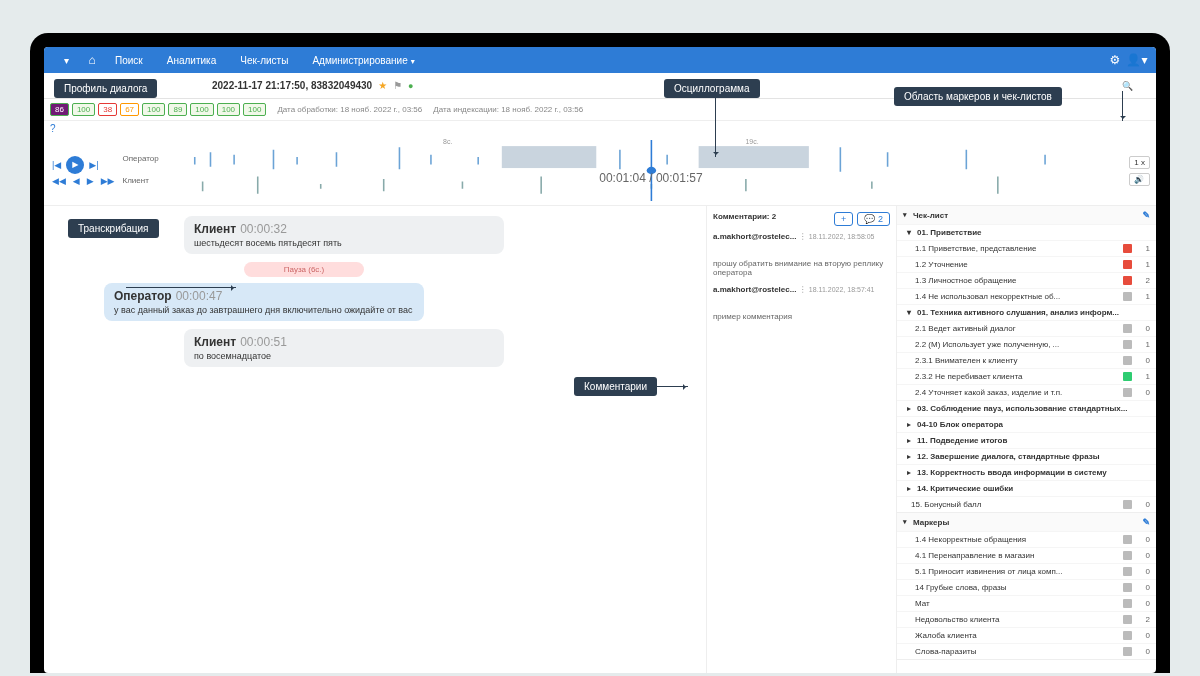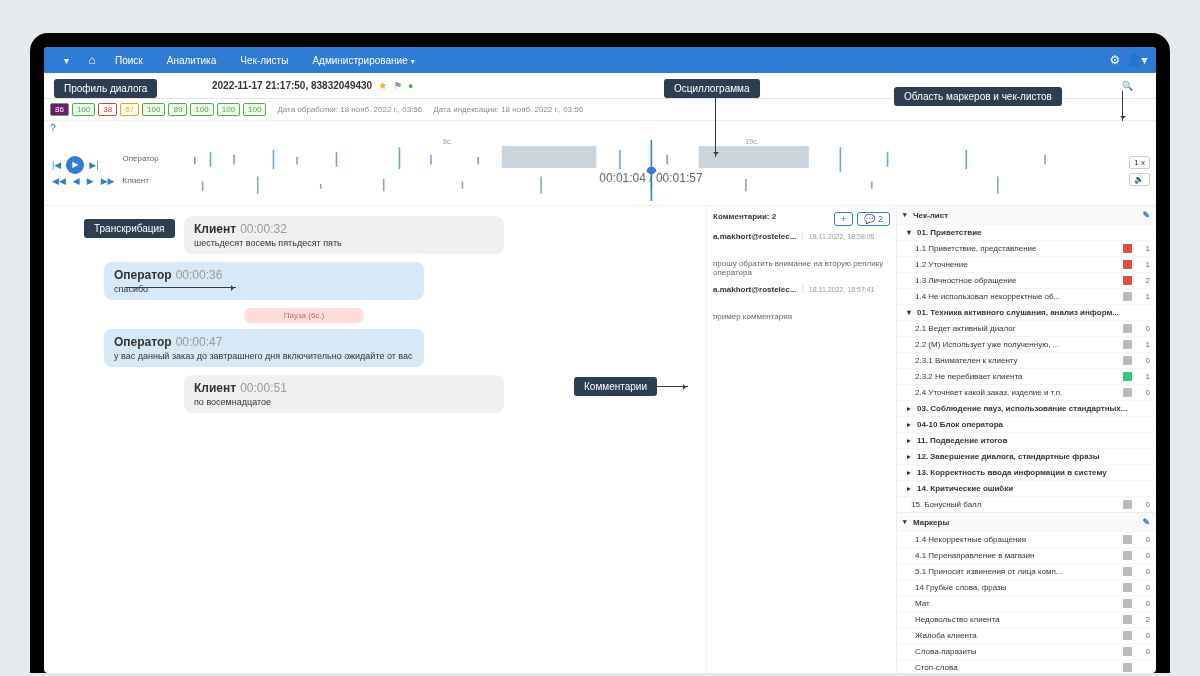--- a/index.html
+++ b/index.html
@@ -79,21 +79,21 @@
   <span class="nav-item">Чек-листы</span>
   <span class="nav-item"><span>Администрирование</span><span class="dd">▾</span></span>
   <span class="sp"></span>
   <span class="icon">⚙</span>
   <span class="icon">👤▾</span>
 </div>
 
 <div class="lbl" style="top:32px;left:10px">Профиль диалога</div>
 <div class="lbl" style="top:32px;left:620px">Осциллограмма</div>
 <div class="lbl" style="top:40px;left:850px">Область маркеров и чек-листов</div>
-<div class="lbl" style="top:172px;left:40px">Транскрибация</div>
+<div class="lbl" style="top:172px;left:24px">Транскрибация</div>
 <div class="lbl" style="top:330px;left:530px">Комментарии</div>
 <div class="arrow-down" style="top:50px;left:671px;height:60px"></div>
 <div class="arrow-line" style="top:240px;left:82px;width:110px"></div>
 <div class="arrow-line" style="top:339px;left:604px;width:40px"></div>
 <div class="arrow-down" style="top:44px;left:1078px;height:30px"></div>
 
 <div class="profile-bar">
   <span style="width:140px"></span>
   <span class="dialog-title">2022-11-17 21:17:50, 83832049430</span>
   <span style="color:#f5a623;font-size:10px">★</span>
@@ -181,24 +181,20 @@
     <span class="wbtn">🔊</span>
   </div>
 </div>
 
 <div class="body">
   <div class="transcript" id="transcript">
           <div class="msg msg-client">
             <div class="msg-hdr"><b>Клиент</b><span class="ts">00:00:32</span></div>
             <div>шестьдесят восемь пятьдесят пять</div>
           </div>
-          <div class="msg msg-op">
-            <div class="msg-hdr"><b>Оператор</b><span class="ts">00:00:36</span></div>
-            <div>спасибо</div>
-          </div>
           <div class="pause">Пауза (6с.)</div>
           <div class="msg msg-op">
             <div class="msg-hdr"><b>Оператор</b><span class="ts">00:00:47</span></div>
             <div>у вас данный заказ до завтрашнего дня включительно ожидайте от вас</div>
           </div>
           <div class="msg msg-client">
             <div class="msg-hdr"><b>Клиент</b><span class="ts">00:00:51</span></div>
             <div>по восемнадцатое</div>
           </div>
         </div>
@@ -350,23 +346,18 @@
             <div class="mk-item">
               <span class="nm">Жалоба клиента</span>
               <span class="mk-sq sq-grey"></span>
               <span class="mk-cnt">0</span>
             </div>
             <div class="mk-item">
               <span class="nm">Слова-паразиты</span>
               <span class="mk-sq sq-grey"></span>
               <span class="mk-cnt">0</span>
             </div>
-            <div class="mk-item">
-              <span class="nm">Стоп-слова</span>
-              <span class="mk-sq sq-grey"></span>
-              <span class="mk-cnt"></span>
-            </div>
           </div>
         </div>
 </div>
 
 </div>
 </div>
 
 </body></html>

